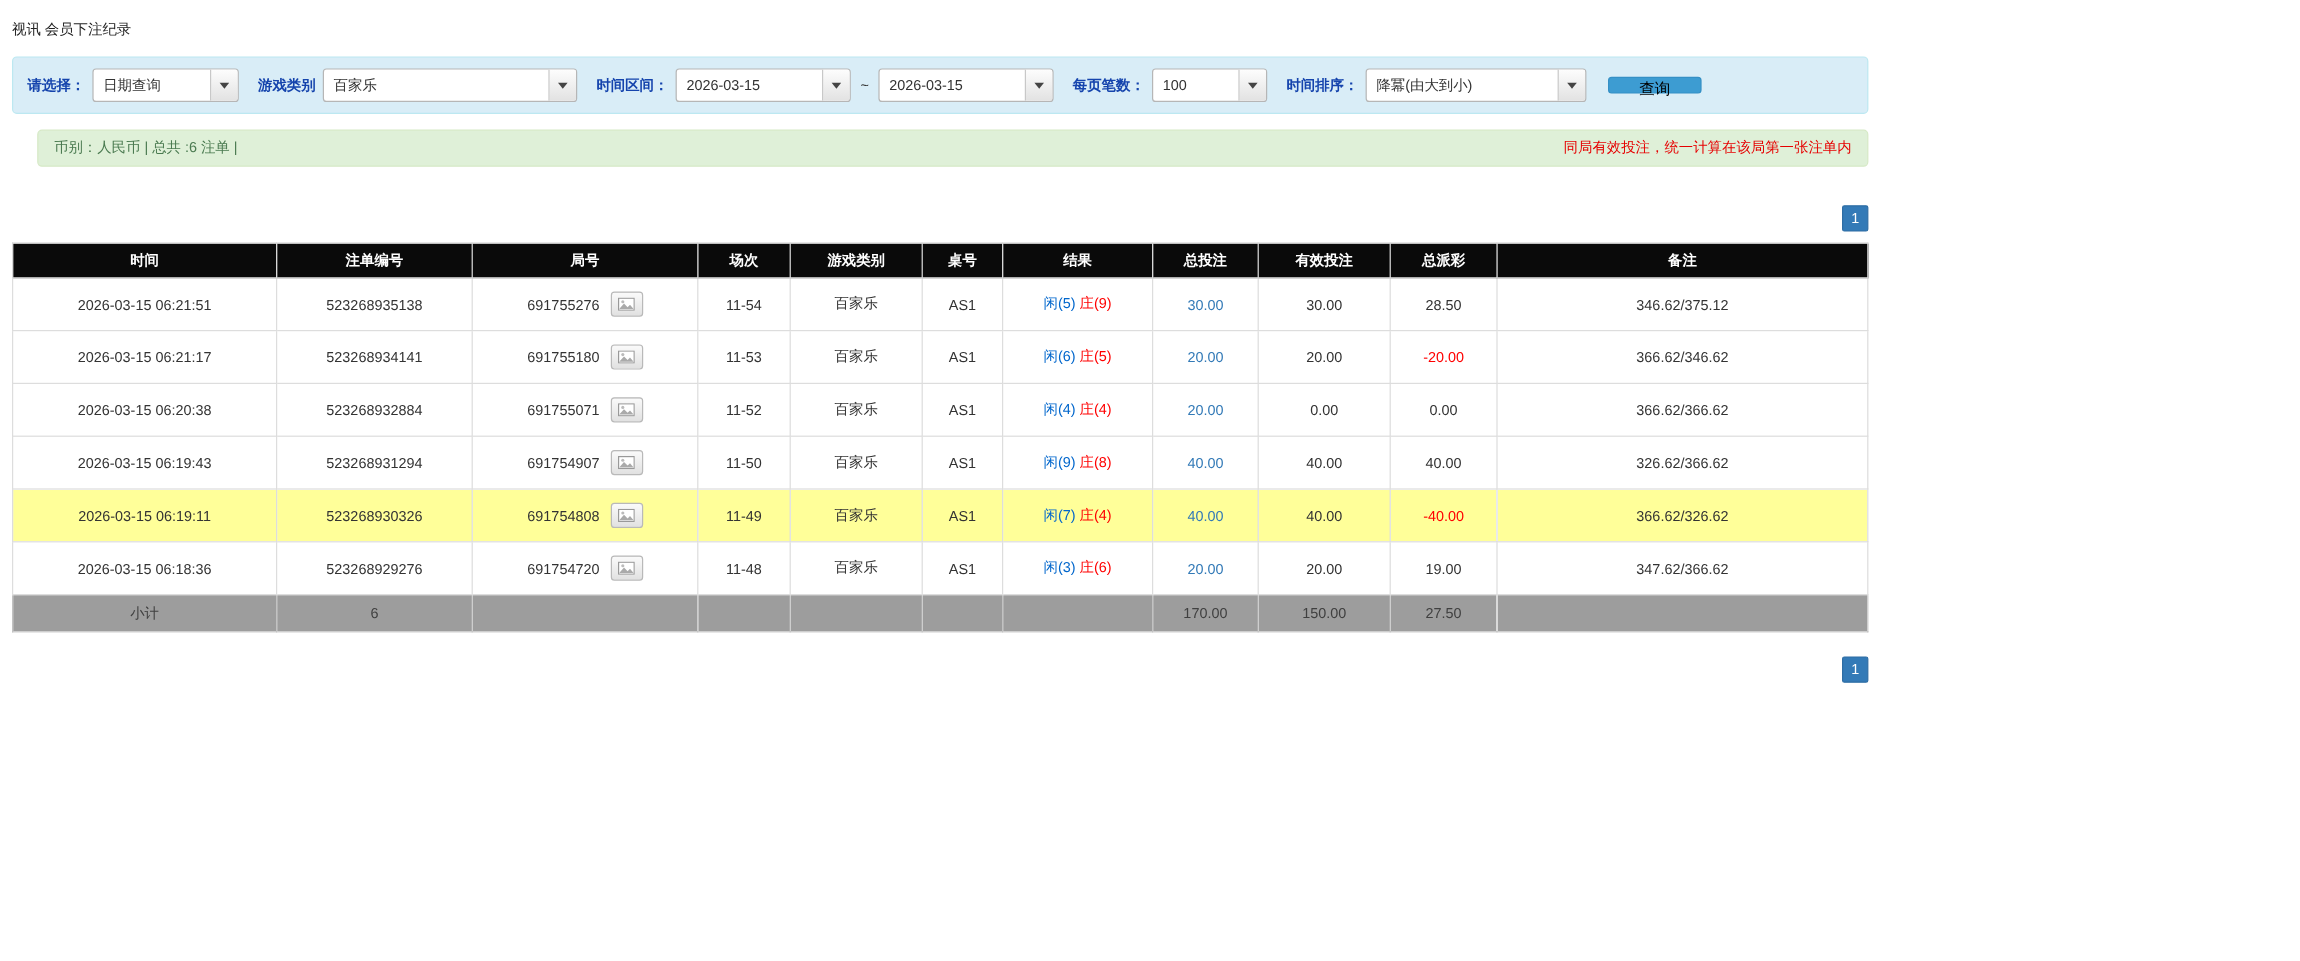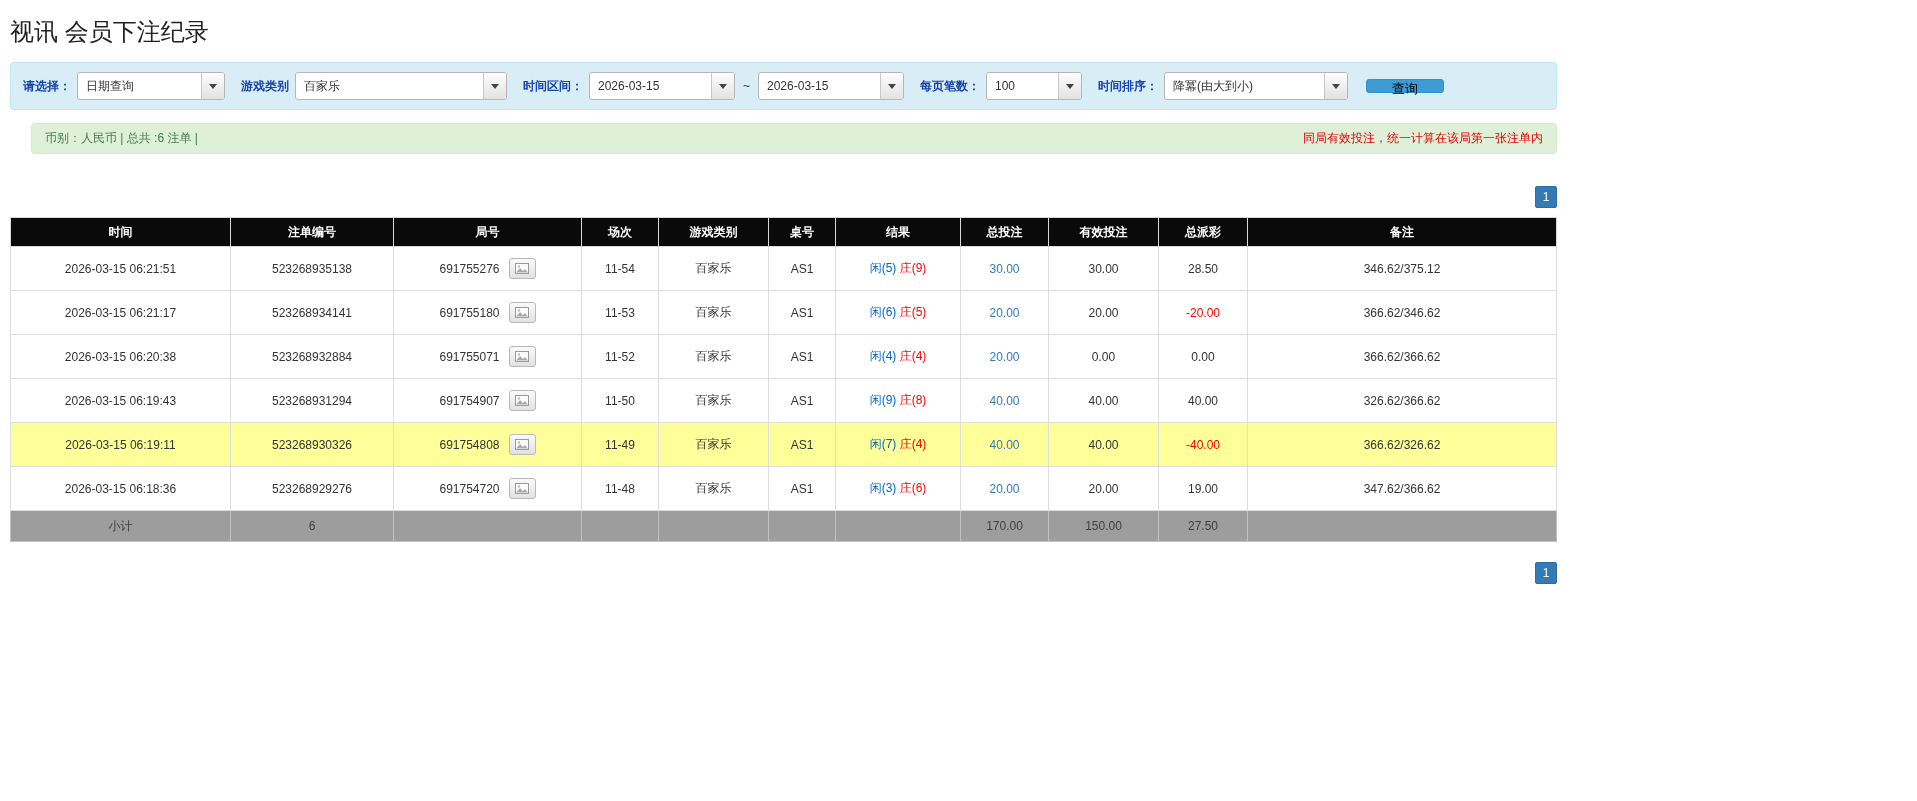--- a/index.html
+++ b/index.html
@@ -6,21 +6,21 @@
   html, body { background: #fff; }
   body {
     font-family: "Liberation Sans", "DejaVu Sans", sans-serif;
     font-size: 12px;
     color: #333;
     min-height: 801px;
     width: 1917px;
   }
   .container { width: 1547px; margin: 0 10px; padding-top: 12px; }
 
-  .page-title { font-size: 24px; font-weight: normal; color: #222; margin: 4px 0 14px 0; }
+  .page-title { font-size: 12px; font-weight: normal; color: #222; margin: 4px 0 14px 0; }
 
   
   .filter-bar {
     background: #d9edf7;
     border: 1px solid #bce8f1;
     border-radius: 4px;
     padding: 9px 10px;
     display: flex;
     align-items: center;
     gap: 6px;
@@ -49,21 +49,21 @@
   .caret-btn {
     width: 23px;
     flex: 0 0 23px;
     border: none;
     border-left: 1px solid #c8c8c8;
     background: linear-gradient(#fdfdfd, #e2e2e2);
     display: flex; align-items: center; justify-content: center;
     cursor: pointer;
   }
   .tri { width: 0; height: 0; border-left: 4px solid transparent; border-right: 4px solid transparent; border-top: 5px solid #444; }
-  .w-select { width: 148px; }
+  .w-select { width: 122px; }
   .w-game { width: 212px; }
   .w-date { width: 146px; }
   .w-size { width: 96px; }
   .w-sort { width: 184px; }
   .tilde { color: #333; margin: 0 2px; }
   .btn-query {
     background: #3d9cd2;
     border: 1px solid #3590c5;
     color: #000000;
     border-radius: 3px;

